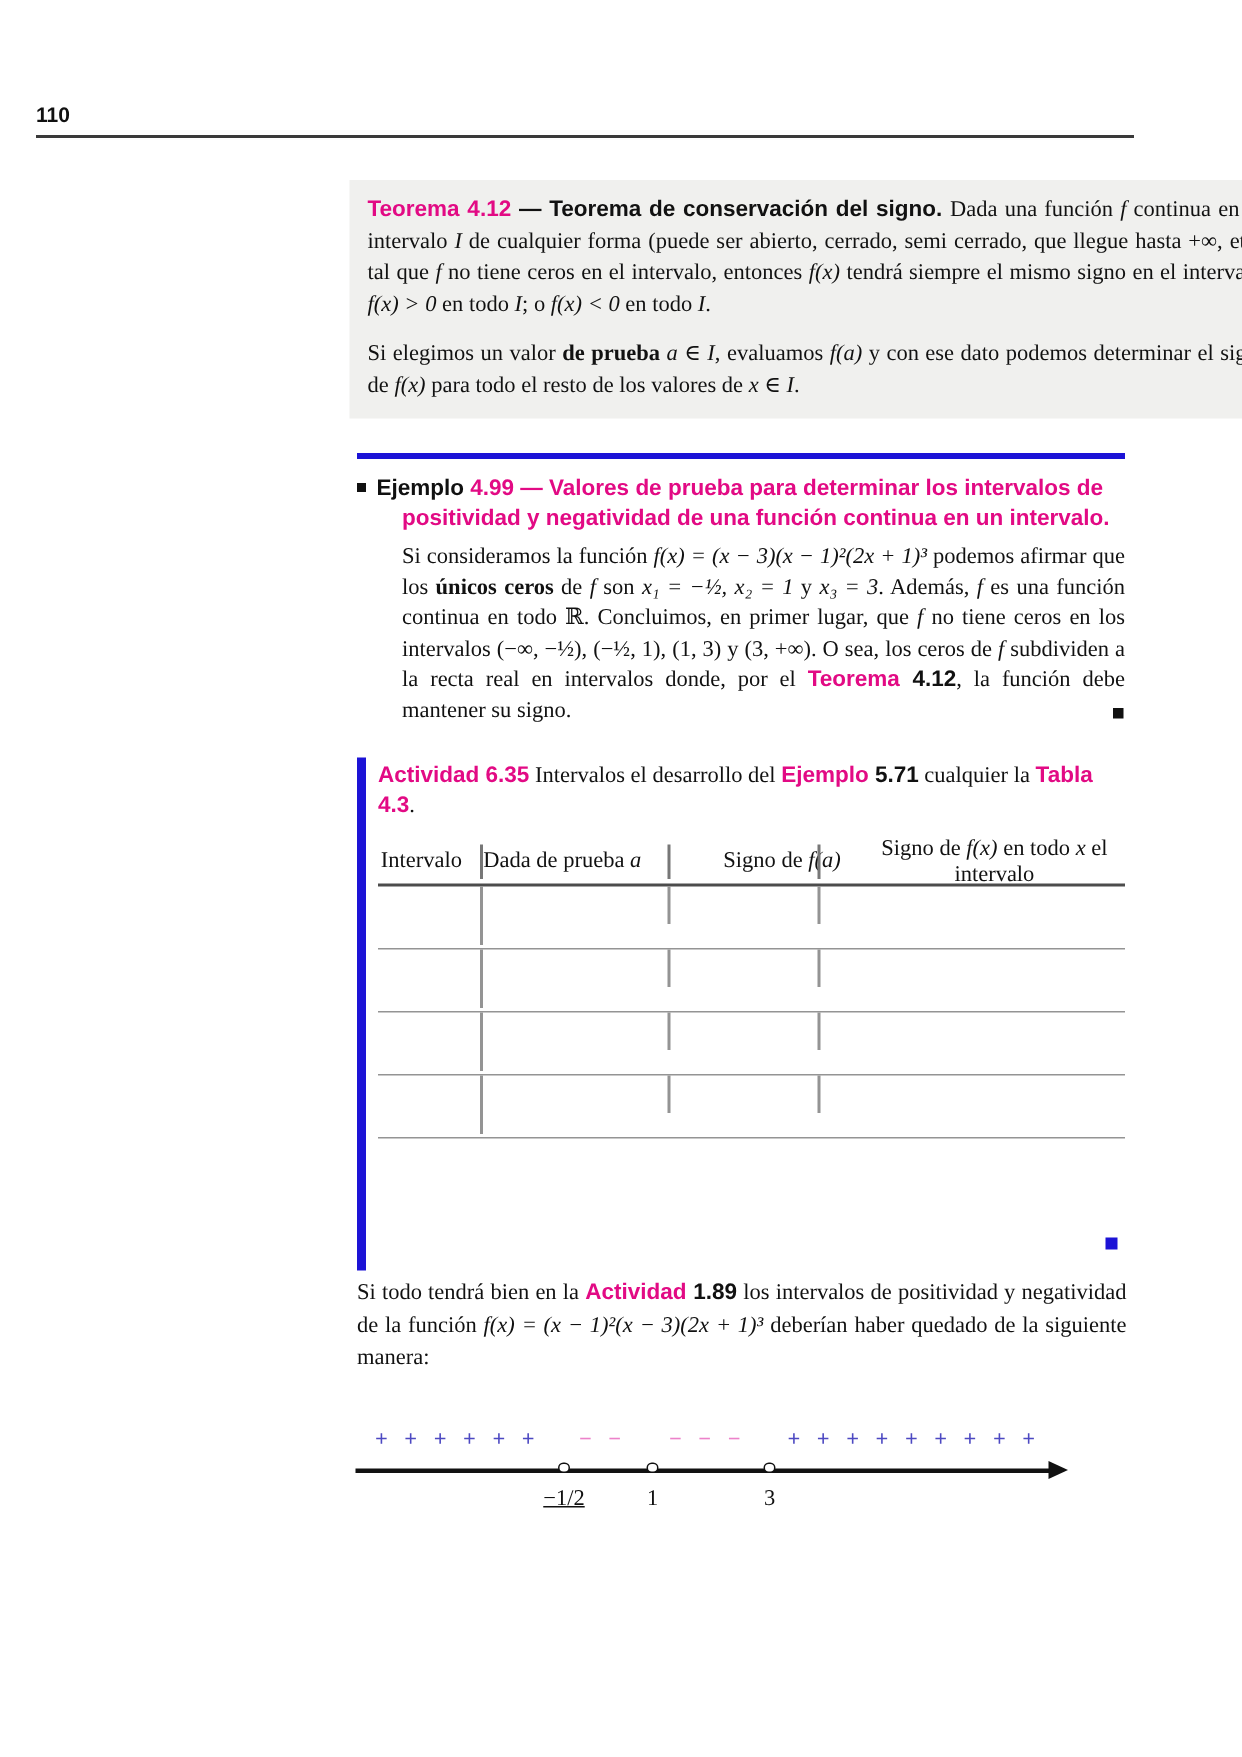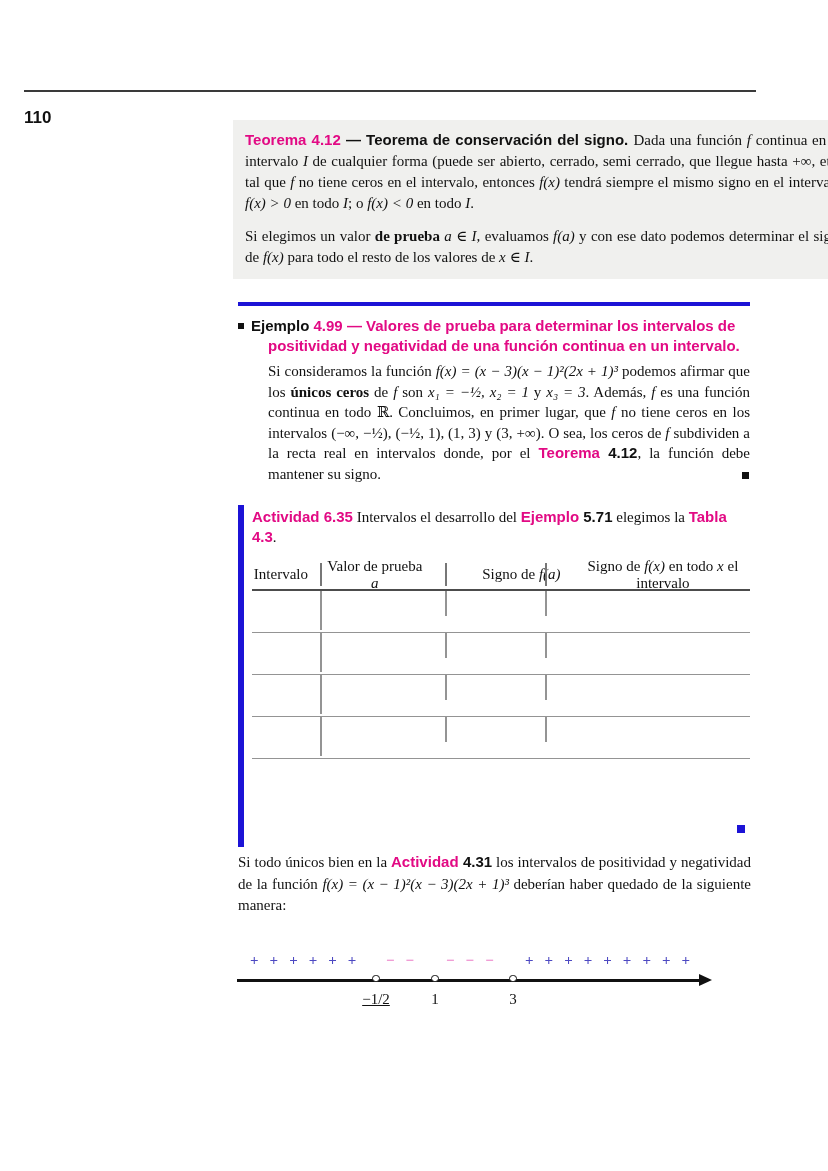--- a/index.html
+++ b/index.html
@@ -8,21 +8,21 @@
     font-family:"Liberation Serif","DejaVu Serif",serif;
     font-size:15px; color:#111; overflow:hidden;
   }
   
   .rm { }
   .it { font-style:italic; }
   .bf { font-weight:bold; }
   .hl { font-family:"Liberation Sans","DejaVu Sans",sans-serif; font-weight:bold; color:var(--magenta); }
   .bh { font-family:"Liberation Sans","DejaVu Sans",sans-serif; font-weight:bold; color:#111; }
 
-  #pagenum { position:absolute; left:24px; top:68px; font-family:"Liberation Sans",sans-serif; font-weight:bold; font-size:17px;margin-top:40px; }
+  #pagenum { position:absolute; left:24px; top:68px; font-family:"Liberation Sans",sans-serif; font-weight:bold; font-size:14px; }
   #toprule { position:absolute; left:24px; top:90px; width:732px; height:1.5px; background:#3a3a3a; }
 
   #theorem-box {
     position:absolute; left:233px; top:120px; width:625px; box-sizing:border-box;
     background:var(--boxbg); padding:9px 12px 11px 12px;
     line-height:21px; text-align:justify;
   }
   #theorem-p2 { margin-top:12px; }
 
   #bluerule { position:absolute; left:238px; top:302px; width:512px; height:3.5px; background:var(--blue); }
@@ -95,26 +95,26 @@
 
   <div id="ex-heading"><span class="sq-bullet"></span><span><span class="bh">Ejemplo </span><span class="hl">4.99 — Valores de prueba para determinar los intervalos de positividad y negatividad de una función continua en un intervalo.</span></span></div>
 
   <div id="ex-body">
     <span><span class="rm">Si consideramos la función </span><span class="it">f(x) = (x − 3)(x − 1)²(2x + 1)³</span><span class="rm"> podemos afirmar que los </span><span class="bf">únicos ceros</span><span class="rm"> de </span><span class="it">f</span><span class="rm"> son </span><span class="it">x₁ = −½, x₂ = 1</span><span class="rm"> y </span><span class="it">x₃ = 3</span><span class="rm">. Además, </span><span class="it">f</span><span class="rm"> es una función continua en todo ℝ. Concluimos, en primer lugar, que </span><span class="it">f</span><span class="rm"> no tiene ceros en los intervalos (−∞, −½), (−½, 1), (1, 3) y (3, +∞). O sea, los ceros de </span><span class="it">f</span><span class="rm"> subdividen a la recta real en intervalos donde, por el </span><span class="hl">Teorema</span><span class="bh"> 4.12</span><span class="rm">, la función debe mantener su signo.</span></span>
     <span id="ex-endmark"></span>
   </div>
 
   <div id="activity">
     <div id="activity-bar"></div>
-    <div id="activity-heading"><span class="hl">Actividad 6.35</span><span class="rm">  Intervalos el desarrollo del </span><span class="hl">Ejemplo</span><span class="bh"> 5.71</span><span class="rm"> elegimos la </span><span class="hl">Tabla 4.3</span><span class="rm">.</span></div>
+    <div id="activity-heading"><span class="hl">Actividad 6.35</span><span class="rm">  Intervalos el desarrollo del </span><span class="hl">Ejemplo</span><span class="bh"> 5.71</span><span class="rm"> cualquier la </span><span class="hl">Tabla 4.3</span><span class="rm">.</span></div>
 
     <div id="signs-table">
       <div id="table-header">
         <div class="th c1"><span class="rm">Intervalo</span></div>
-        <div class="th c2"><span class="rm">Valor de prueba </span><span class="it">a</span></div>
+        <div class="th c2"><span class="rm">Dada de prueba </span><span class="it">a</span></div>
         <div class="th c3"><span class="rm">Signo de </span><span class="it">f(a)</span></div>
         <div class="th c4"><span class="rm">Signo de </span><span class="it">f(x)</span><span class="rm"> en todo </span><span class="it">x</span><span class="rm"> el intervalo</span></div>
         <div class="vsep sep1"></div>
         <div class="vsep sep2"></div>
         <div class="vsep sep3"></div>
       </div>
       <div class="trow">
         <div class="tick t1"></div>
           <div class="tick t2"></div>
           <div class="tick t3"></div>
@@ -132,21 +132,21 @@
       <div class="trow">
         <div class="tick t1"></div>
           <div class="tick t2"></div>
           <div class="tick t3"></div>
       </div>
     </div>
 
     <div id="activity-endmark"></div>
   </div>
 
-  <div id="closing"><span class="rm">Si todo únicos bien en la </span><span class="hl">Actividad</span><span class="bh"> 4.31</span><span class="rm"> los intervalos de positividad y negatividad de la función </span><span class="it">f(x) = (x − 1)²(x − 3)(2x + 1)³</span><span class="rm"> deberían haber quedado de la siguiente manera:</span></div>
+  <div id="closing"><span class="rm">Si todo tendrá bien en la </span><span class="hl">Actividad</span><span class="bh"> 1.89</span><span class="rm"> los intervalos de positividad y negatividad de la función </span><span class="it">f(x) = (x − 1)²(x − 3)(2x + 1)³</span><span class="rm"> deberían haber quedado de la siguiente manera:</span></div>
 
   <div id="numberline">
     <div class="signs plus" id="plus1">
         <span>+</span>
         <span>+</span>
         <span>+</span>
         <span>+</span>
         <span>+</span>
         <span>+</span>
       </div>

